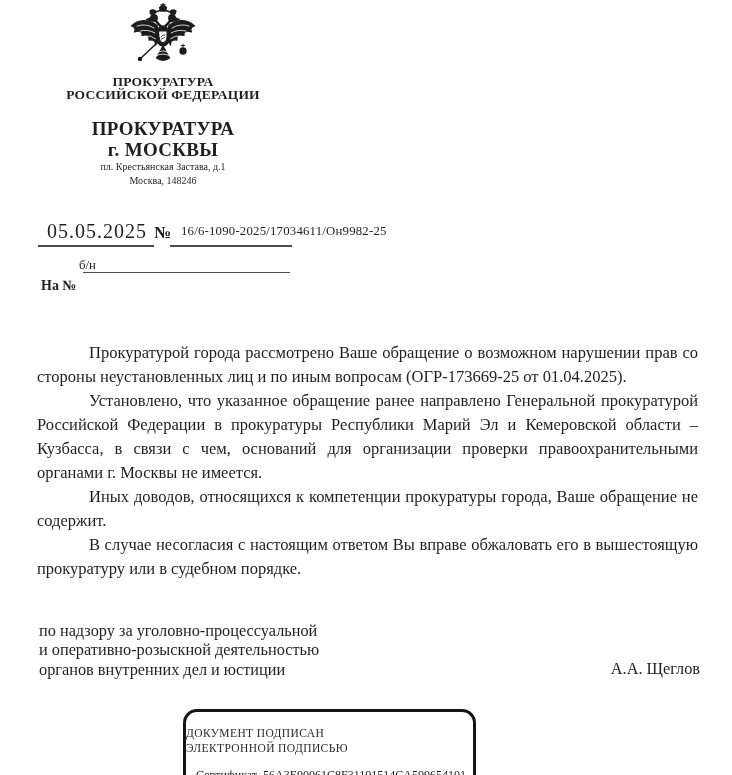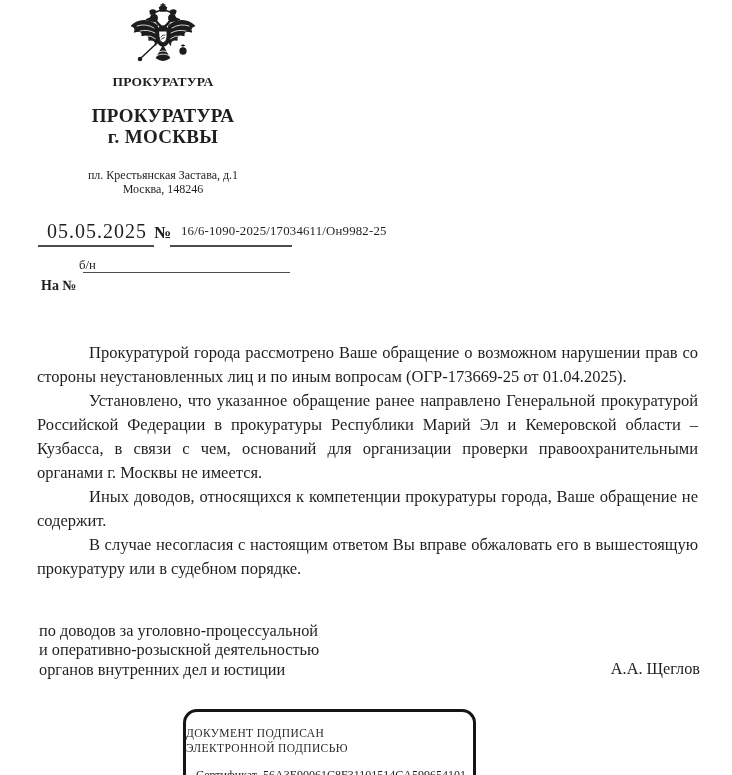--- a/index.html
+++ b/index.html
@@ -14,21 +14,21 @@
   }
   
   .letterhead{
     position:absolute;left:0;top:3px;width:326px;
     text-align:center;
   }
   .emblem-wrap{height:64px;}
   .emblem-wrap svg{height:64px;width:74px;}
   .org{margin-top:8px;font-weight:bold;font-size:13.5px;line-height:13px;letter-spacing:.2px;}
   .office{margin-top:17px;font-weight:bold;font-size:19px;line-height:21px;letter-spacing:.3px;}
-  .addr{margin-top:21px;font-size:12px;line-height:14px;text-align:center;}
+  .addr{font-size:10px;line-height:14px;text-align:center;}
   
   .ref-date{position:absolute;left:44px;top:220px;width:106px;font-size:20px;letter-spacing:1px;text-align:center;}
   .rule{position:absolute;height:0;border-top:2px solid #4d4d4d;}
   .date-rule{left:38px;top:245px;width:116px;}
   .ref-no-sign{position:absolute;left:154px;top:223px;font-size:17px;font-weight:bold;}
   .ref-number{position:absolute;left:181px;top:224px;font-size:12.8px;letter-spacing:.2px;}
   .number-rule{left:170px;top:245px;width:122px;}
   .reply-label{position:absolute;left:41px;top:257px;font-size:14px;font-weight:bold;margin-top:21px;}
   .reply-value{position:absolute;left:79px;top:258px;font-size:12.8px;text-align:center;}
   .reply-rule{left:83px;top:272px;width:207px;border-top-width:1.6px;}
@@ -92,20 +92,21 @@
           <path d="M58,80 L26,110" stroke-width="3"></path>
           <circle cx="24" cy="112" r="3.2" fill="#1c1c1c"></circle>
 
           <circle cx="110" cy="96" r="6" fill="#1c1c1c"></circle>
           <path d="M110,88 v-5 M107,85 h6" stroke-width="2"></path>
         </g>
       </svg>
     </div>
     <div class="org">
       <div>ПРОКУРАТУРА</div>
+      <div>РОССИЙСКОЙ ФЕДЕРАЦИИ</div>
     </div>
     <div class="office">
       <div>ПРОКУРАТУРА</div>
       <div>г. МОСКВЫ</div>
     </div>
     <div class="addr">
       <div>пл. Крестьянская Застава, д.1</div>
       <div>Москва, 148246</div>
     </div>
   </div>
@@ -120,21 +121,21 @@
   <div class="rule reply-rule"></div>
 
   <div class="letter-body">
     <p>Прокуратурой города рассмотрено Ваше обращение о возможном нарушении прав со стороны неустановленных лиц и по иным вопросам (ОГР-173669-25 от 01.04.2025).</p>
     <p>Установлено, что указанное обращение ранее направлено Генеральной прокуратурой Российской Федерации в прокуратуры Республики Марий Эл и Кемеровской области – Кузбасса, в связи с чем, оснований для организации проверки правоохранительными органами г. Москвы не имеется.</p>
     <p>Иных доводов, относящихся к компетенции прокуратуры города, Ваше обращение не содержит.</p>
     <p>В случае несогласия с настоящим ответом Вы вправе обжаловать его в вышестоящую прокуратуру или в судебном порядке.</p>
   </div>
 
   <div class="signature">
-    <div>по доводов за уголовно-процессуальной</div>
+    <div>по надзору за уголовно-процессуальной</div>
     <div>и оперативно-розыскной деятельностью</div>
     <div>органов внутренних дел и юстиции</div>
     <div class="sig-name">А.А. Щеглов</div>
   </div>
 
   <div class="stamp">
     <div class="stamp-head">
       <div>ДОКУМЕНТ ПОДПИСАН</div>
       <div>ЭЛЕКТРОННОЙ ПОДПИСЬЮ</div>
     </div>

